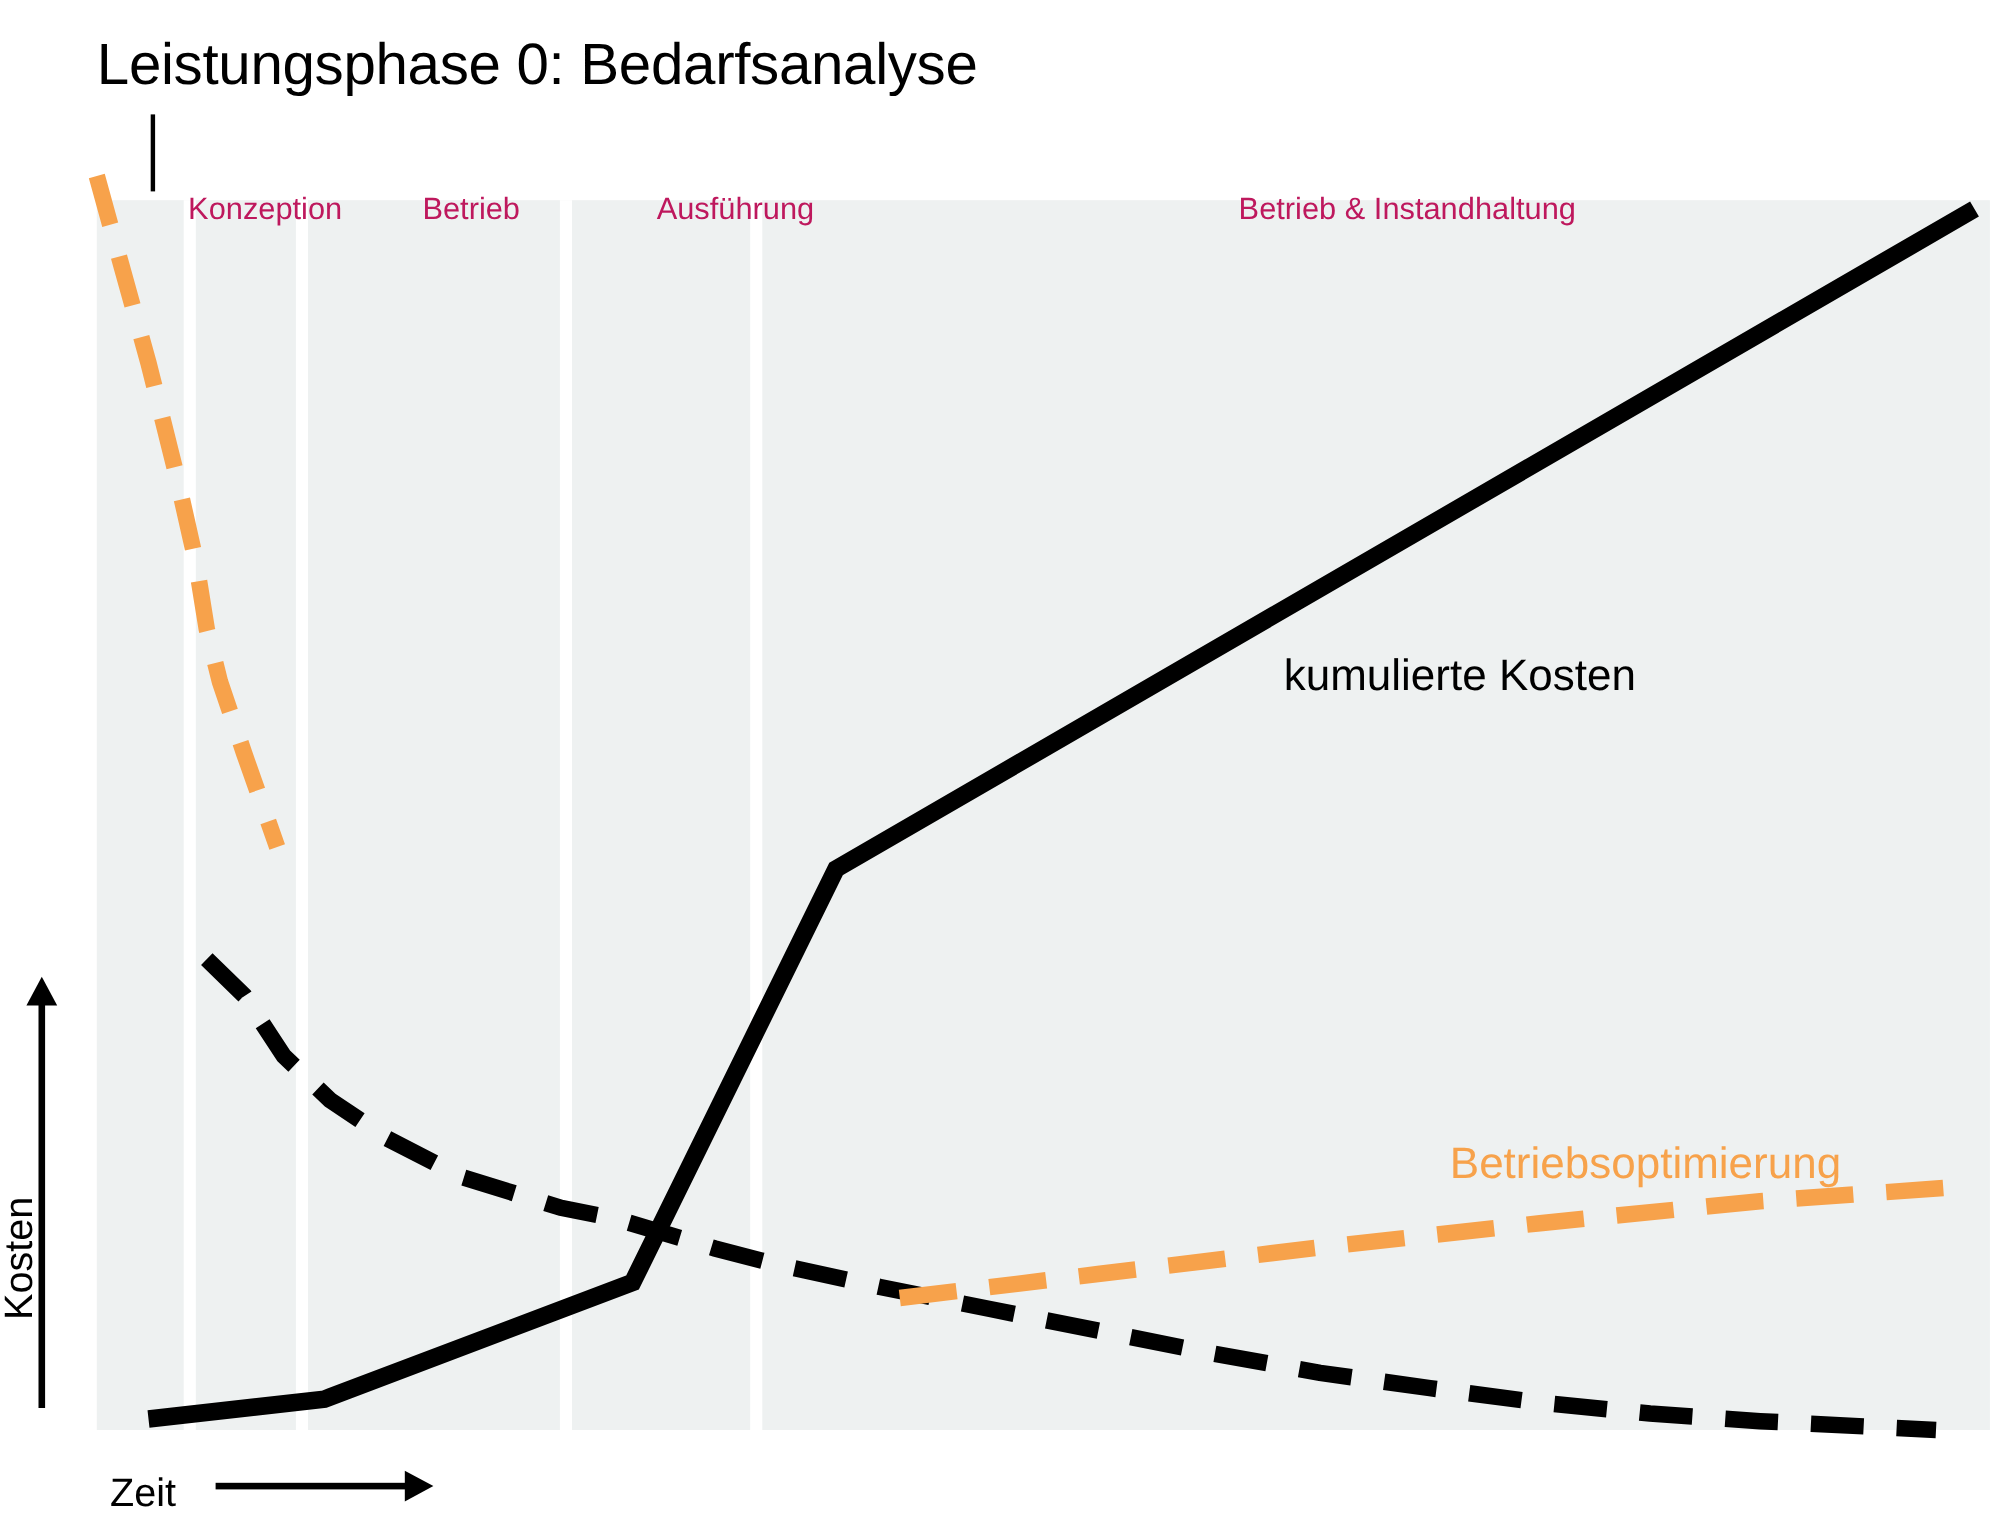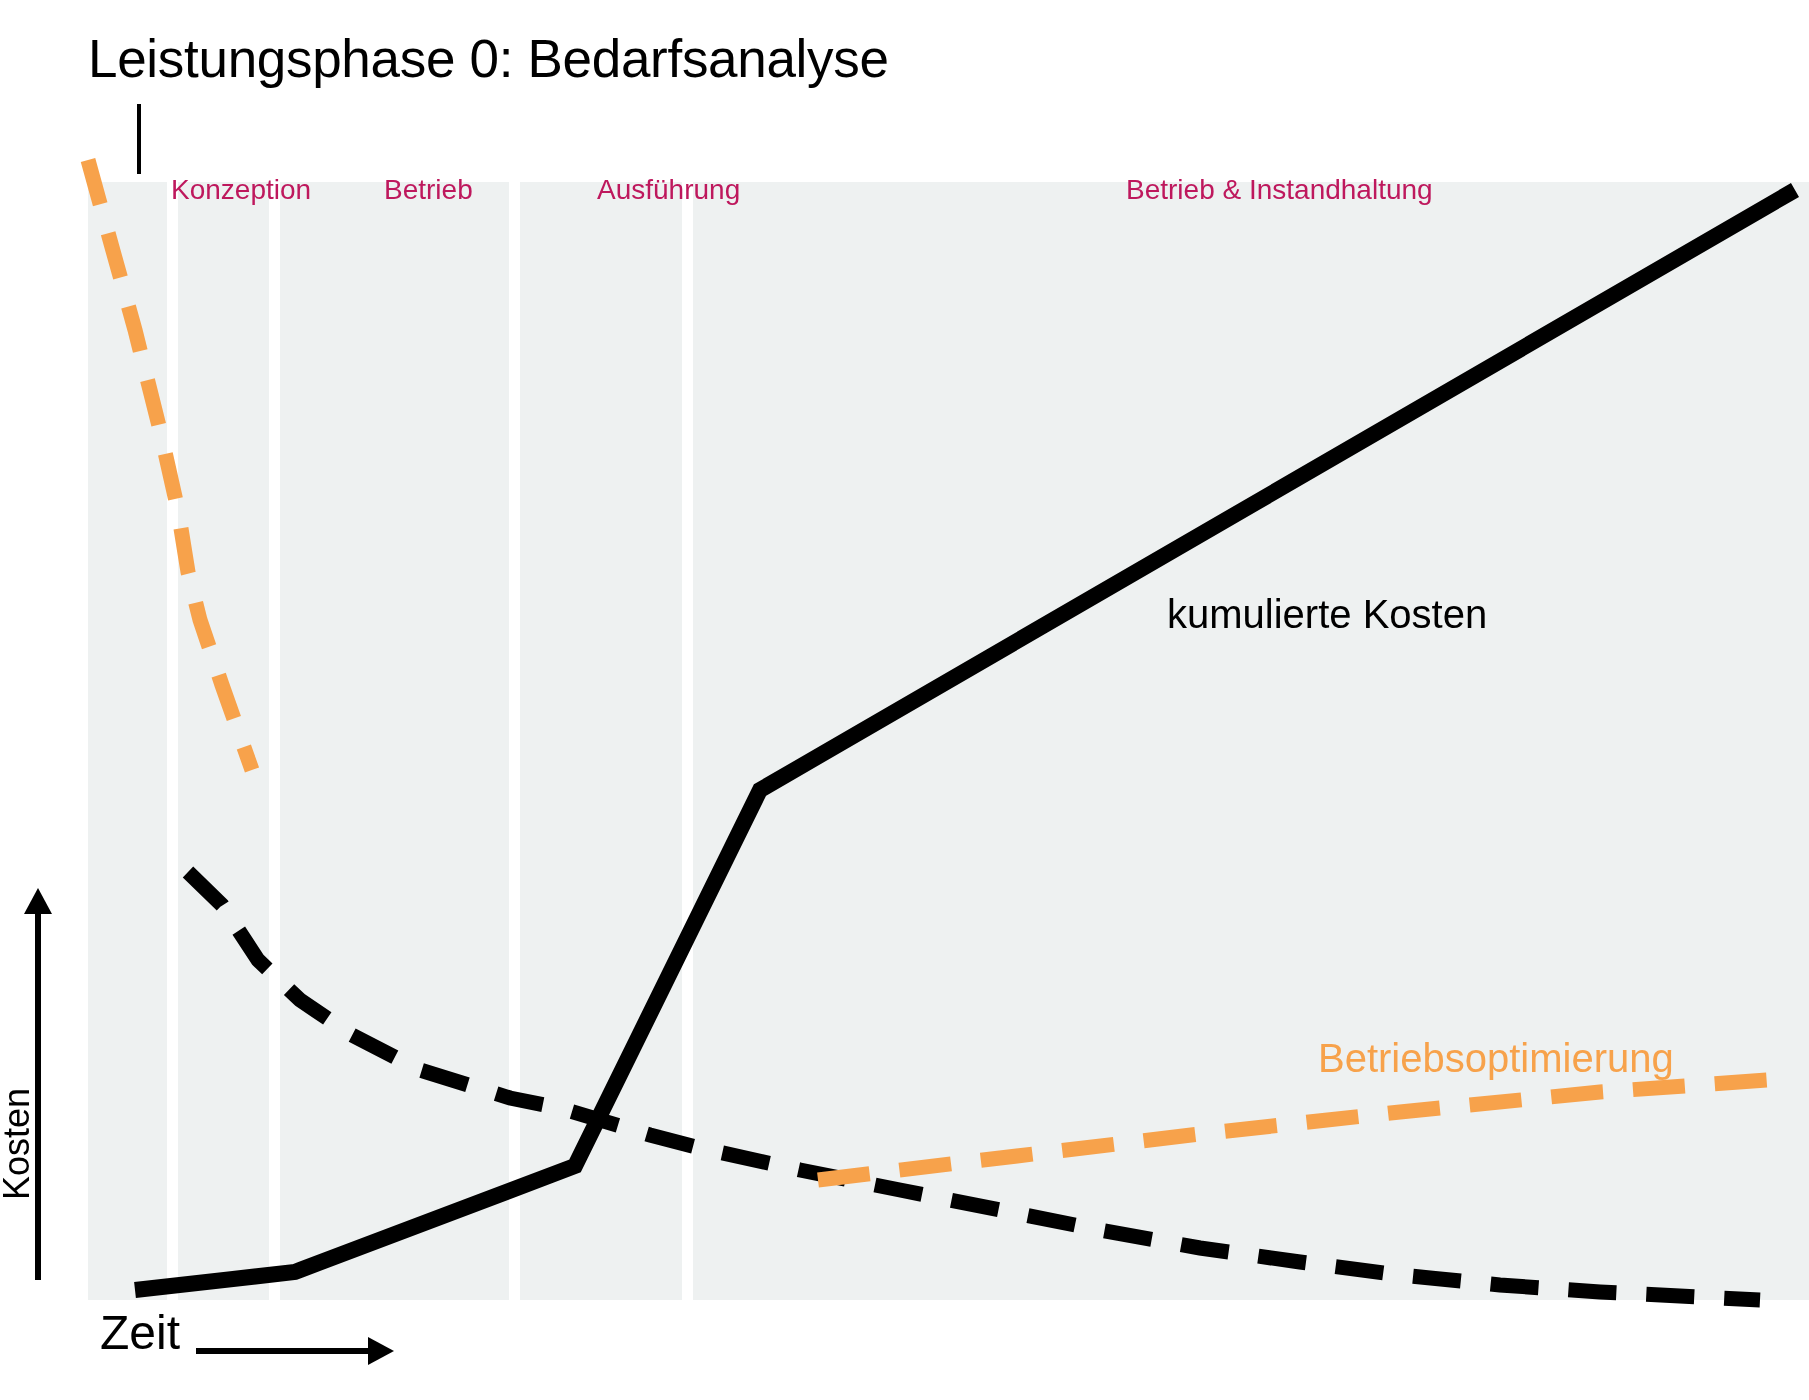--- a/index.html
+++ b/index.html
@@ -84,22 +84,22 @@
     width: 90px;
     font-size: 36px;
     color: #000000;
     transform: rotate(-90deg);
     transform-origin: 45px 45px;
     text-align: center;
   }
   .axis-x-label {
     position: absolute;
     left: 100px;
-    top: 1305px;
-    font-size: 48px;
+    top: 1336px;
+    font-size: 36px;
     color: #000000;
   }
   .axis-x-arrow {
     position: absolute;
     left: 196px;
     top: 1348px;
     width: 178px;
     height: 6px;
     background: #000000;
   }

